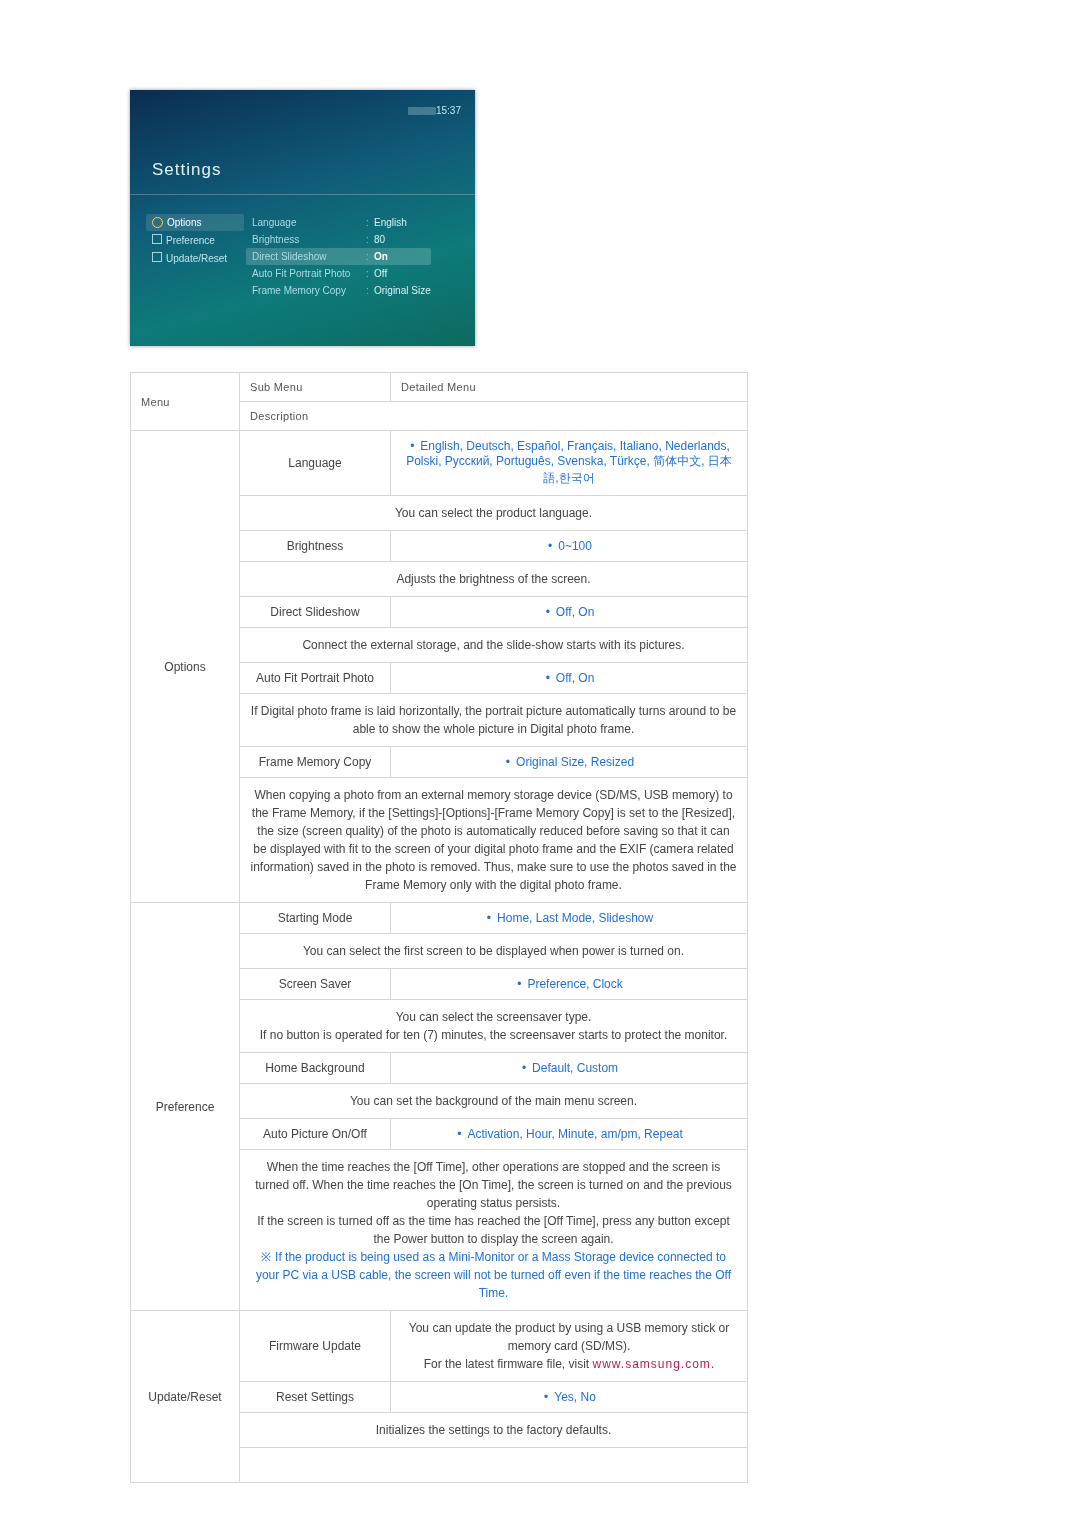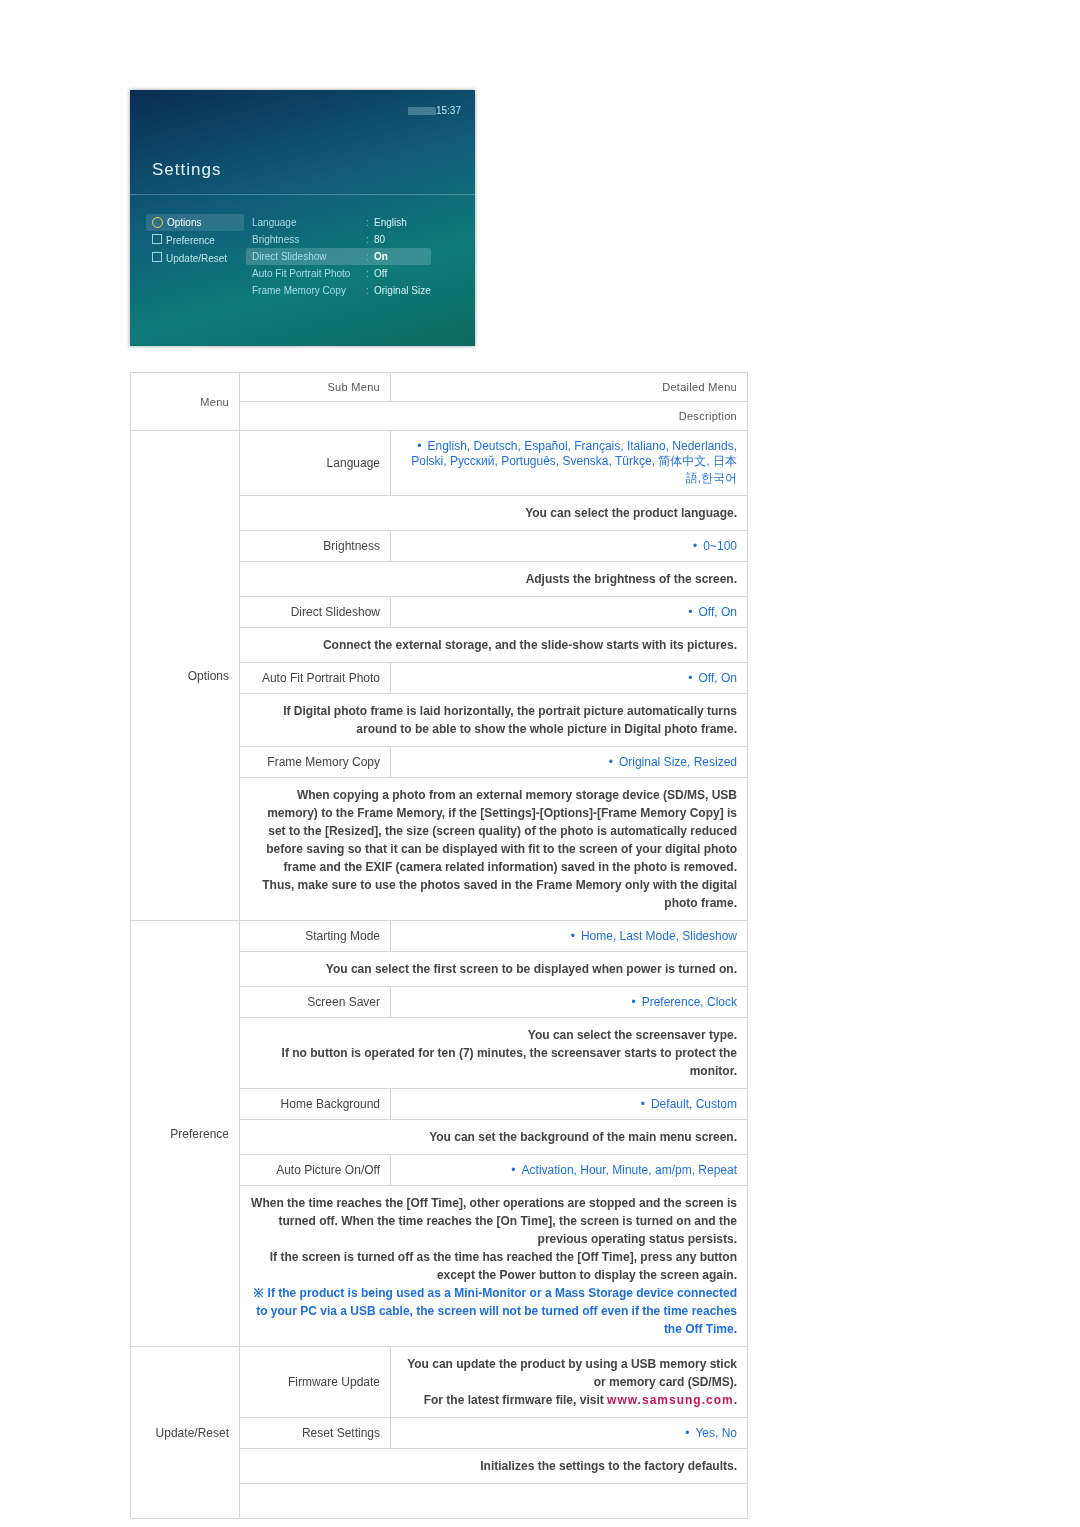--- a/index.html
+++ b/index.html
@@ -88,38 +88,38 @@
   table.doc {
     border-collapse: collapse;
     width: 618px;
     font-size: 12px;
     color: #444;
   }
   table.doc td, table.doc th {
     border: 1px solid #d6d6d6;
     padding: 8px 10px;
     vertical-align: middle;
-    text-align: right;
+    text-align: center;
   }
   table.doc th {
-    text-align: right;
+    text-align: left;
     font-weight: normal;
     color: #555;
     font-family: Verdana, Arial, sans-serif;
     letter-spacing: .3px;
     font-size: 11px;
   }
   .menu-col { width: 88px; text-align:center; }
   .sub-col { width: 130px; text-align:center; }
   .detail { color: #1f6fd6; }
   .detail .dot { color:#1f6fd6; margin: 0 6px 0 2px; }
   td.center { text-align:center; }
   .note-marker { color:#1f6fd6; margin-right:4px; }
   .note-text { color:#1f6fd6; }
-  td.desc { color:#444; line-height:1.5;font-weight:bold; }
+  td.desc { color:#444; line-height:1.5; }
   a.siteurl { color:#be185d; letter-spacing:1px; }
 </style>
 </head>
 <body>
 
 <div class="page">
 
   <div class="device-screen">
     <div class="status-bar">
       <span class="ci"></span>

